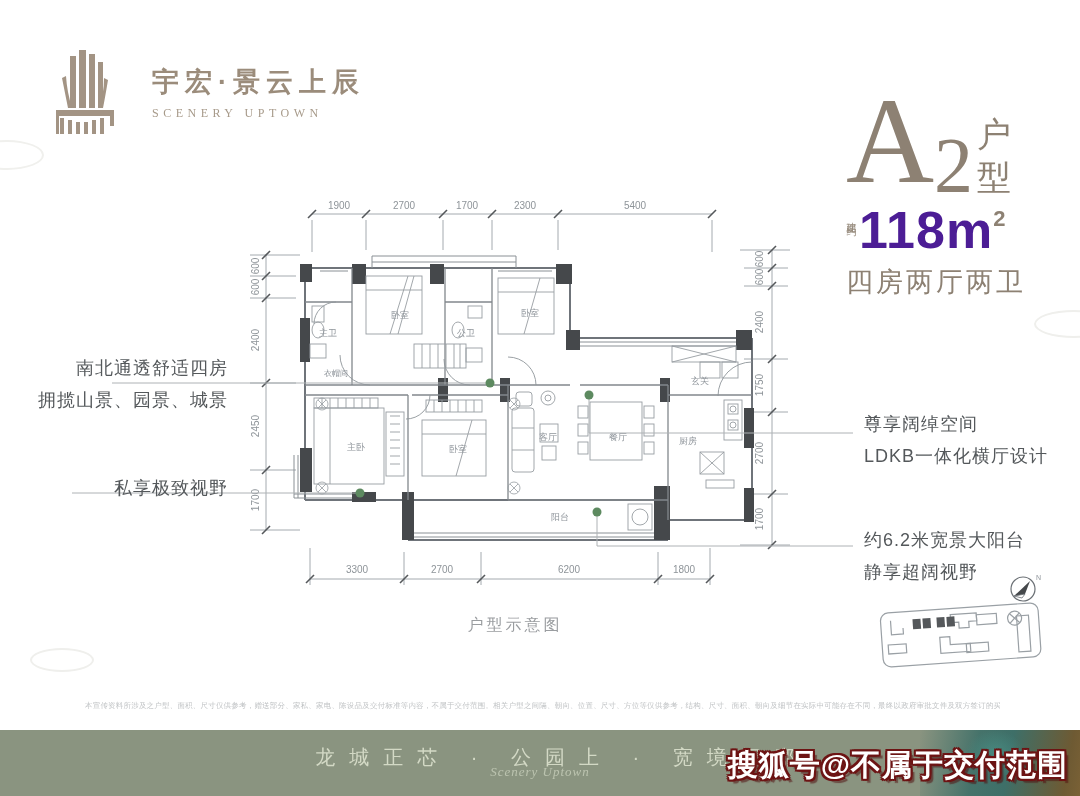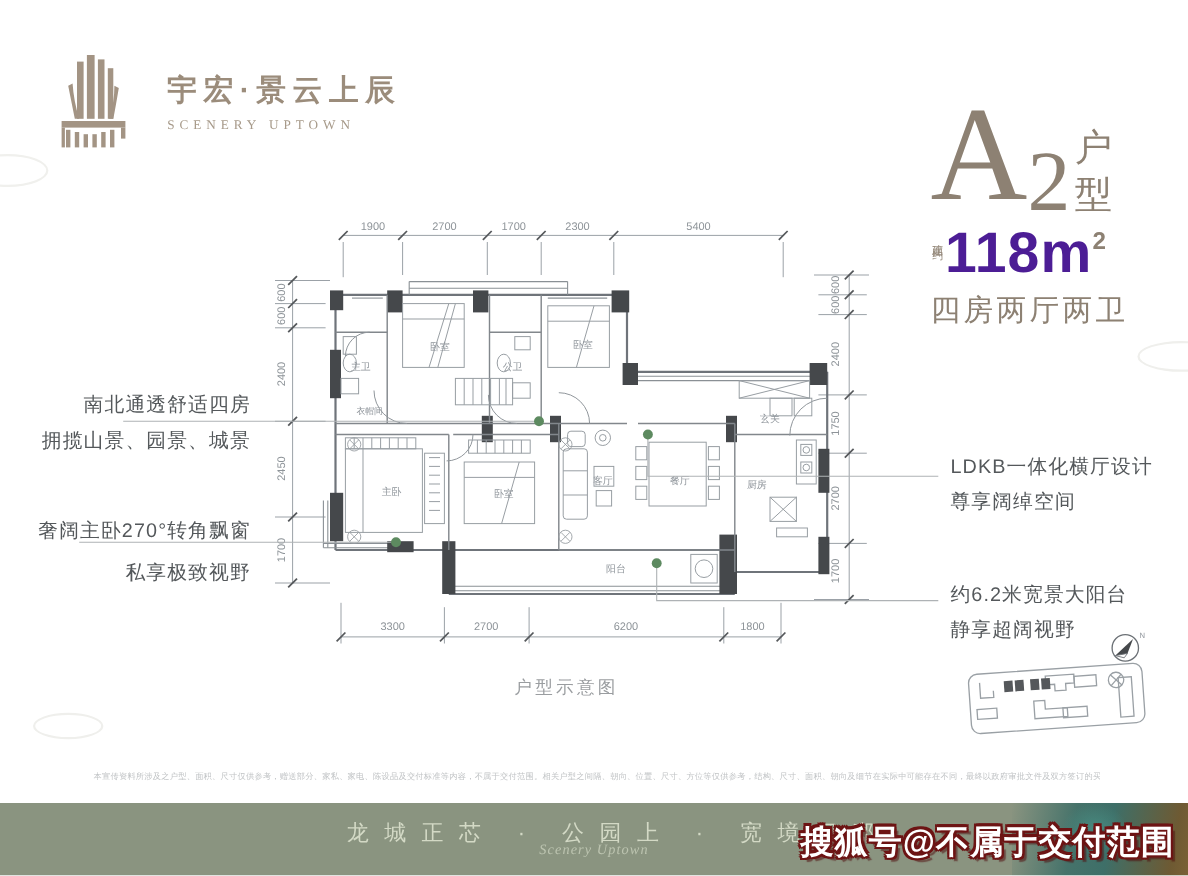--- a/index.html
+++ b/index.html
@@ -439,26 +439,25 @@
       <line x1="1011" y1="617" x2="1021" y2="627"></line>
         <line x1="1021" y1="617" x2="1011" y2="627"></line>
     </g>
   </svg>
 
   <div class="ann left" style="right:852px;top:352px;">
     <div>南北通透舒适四房</div>
     <div>拥揽山景、园景、城景</div>
   </div>
   <div class="ann left" style="right:852px;top:466px;">
-    <div>奢阔主卧270°转角飘窗</div>
     <div style="margin-top:6px;">私享极致视野</div>
   </div>
   <div class="ann right" style="left:864px;top:408px;">
+    <div>尊享阔绰空间</div>
     <div>LDKB一体化横厅设计</div>
-    <div>尊享阔绰空间</div>
   </div>
   <div class="ann right" style="left:864px;top:524px;">
     <div>约6.2米宽景大阳台</div>
     <div>静享超阔视野</div>
   </div>
 
   <div class="caption">户型示意图</div>
 
   <div class="disclaimer">本宣传资料所涉及之户型、面积、尺寸仅供参考，赠送部分、家私、家电、陈设品及交付标准等内容，不属于交付范围。相关户型之间隔、朝向、位置、尺寸、方位等仅供参考，结构、尺寸、面积、朝向及细节在实际中可能存在不同，最终以政府审批文件及双方签订的买卖合同及附件为准。本公司保留对宣传资料修改之权利，敬请留意最新资料。</div>
 

